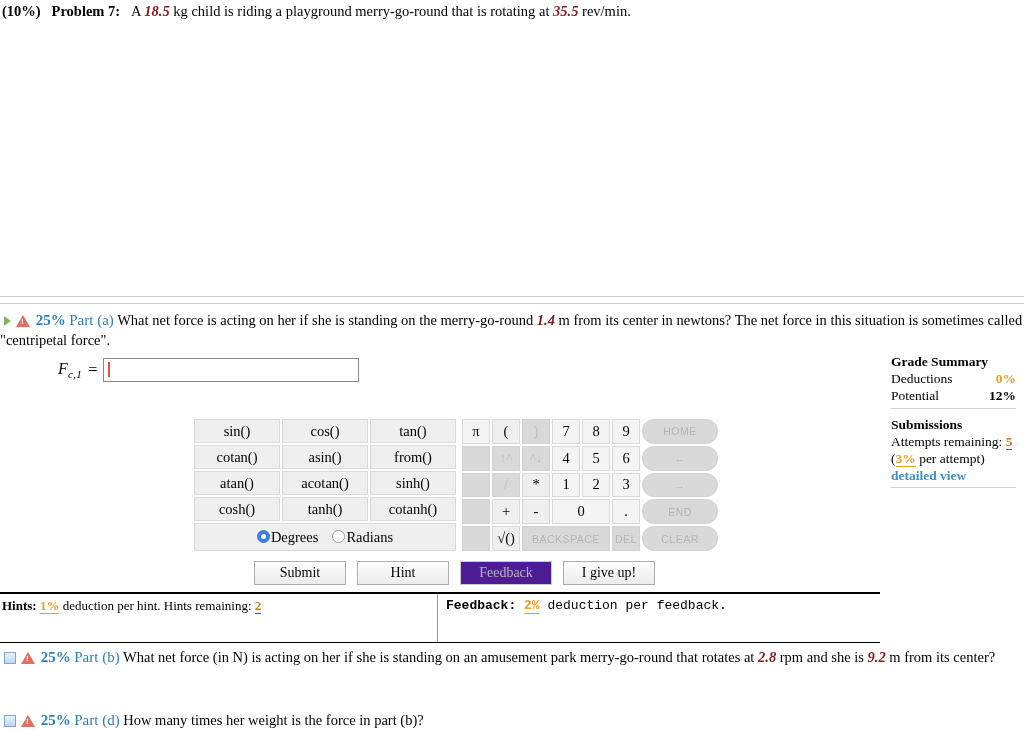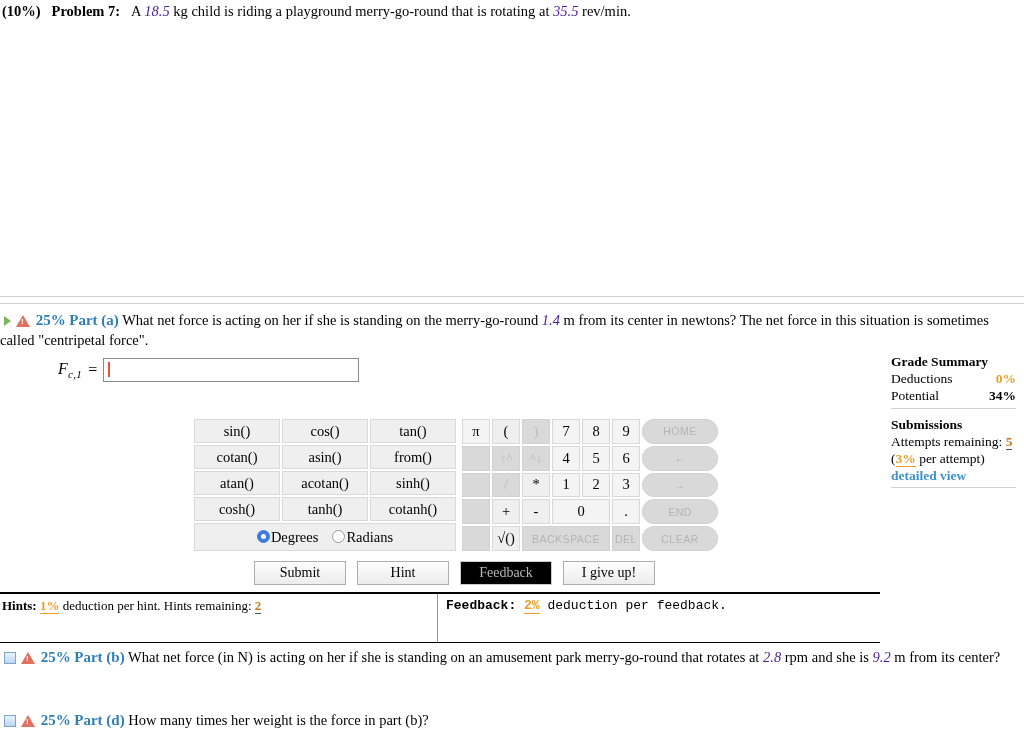--- a/index.html
+++ b/index.html
@@ -11,21 +11,21 @@
     overflow: hidden;
   }
   .page { position: relative; width: 1024px; height: 730px; }
 
   
   .problem-header {
     position: absolute; left: 2px; top: 2px; right: 4px;
     font-size: 14.5px; line-height: 18px;
   }
   .problem-header b { font-weight: bold; }
-  .var-red { color: #4c1d95; font-style: italic; font-weight: normal; }
+  .var-red { color: #7f1d1d; font-style: italic; font-weight: bold; }
 
   
   .hr-light {
     position: absolute; left: 0; right: 0; height: 0;
     border-top: 1px solid #cfcfcf;
   }
 
   
   .part-row { position: absolute; left: 0; right: 0; font-size: 14.5px; line-height: 19.5px; }
   .tri-open {
@@ -48,21 +48,21 @@
     border-right: 7px solid transparent;
     margin: 0 2px 1px 2px;
     position: relative;
   }
   .warn-icon::after {
     content: "!"; position: absolute; left: -2px; top: 2px;
     font-size: 8px; color: #fff; font-weight: bold;
     font-family: "Liberation Sans", sans-serif; line-height: 9px;
   }
   .part-pct { color: #2f7fb5; font-weight: bold; font-size: 15px; }
-  .part-lbl { color: #2f7fb5; font-weight: bold; font-size: 15px; }
+  .part-lbl { color: #2f7fb5; font-weight: normal; font-size: 15px; }
   .part-text { color: #000; }
 
   
   .answer-row { position: absolute; left: 8px; top: 358px; padding-left: 20px; }
   .ans-label {
     display: inline-block; font-style: italic; font-size: 16px;
     vertical-align: middle; margin-left: 30px; letter-spacing: .3px;
   }
   .ans-label sub { font-size: 11px; font-style: italic; }
   .ans-eq { display:inline-block; font-size:16px; vertical-align: middle; margin: 0 6px; }
@@ -137,21 +137,21 @@
 
   
   .btn-row { position: absolute; left: 254px; top: 561px; display:flex; gap: 11px; }
   .btn {
     width: 90px; height: 22px; line-height: 22px; text-align:center;
     font-size: 14px; font-family:"Liberation Serif", serif;
     background: linear-gradient(#fdfdfd,#ececec);
     border: 1px solid #adadad; color:#000; cursor:pointer;
   }
   .btn.disabled {
-    background: #000000; color: #b6b6b6; border-color:#cccccc; cursor:default;
+    background: #4c1d95; color: #b6b6b6; border-color:#cccccc; cursor:default;
   }
 
   
   .hf-bar {
     position: absolute; left: 0; top: 592px; width: 880px; height: 48px;
     border-top: 2px solid #000; border-bottom: 1px solid #000;
     display: flex; font-size: 13px;
   }
   .hf-left  { width: 437px; padding: 4px 0 0 2px; box-sizing: border-box; }
   .hf-right { flex: 1; padding: 4px 0 0 8px; border-left: 1px solid #9a9a9a; box-sizing: border-box; font-family: Liberation Mono, monospace; }
@@ -189,21 +189,21 @@
   </div>
 
   <div class="grade-panel">
     <div class="gs-title">Grade Summary</div>
     <div class="gs-line">
       <span>Deductions</span>
       <span class="orange">0%</span>
     </div>
     <div class="gs-line">
       <span>Potential</span>
-      <span class="bold">34%</span>
+      <span class="bold">12%</span>
     </div>
     <div class="gs-rule"></div>
     <div class="gs-title">Submissions</div>
     <div>
       <span>Attempts remaining:</span>
       <span class="und-num">5</span>
     </div>
     <div><span>(</span><span class="und-orange">3%</span><span> per attempt)</span></div>
     <div><span class="link">detailed view</span></div>
     <div class="gs-rule" style="margin-top:3px;"></div>

